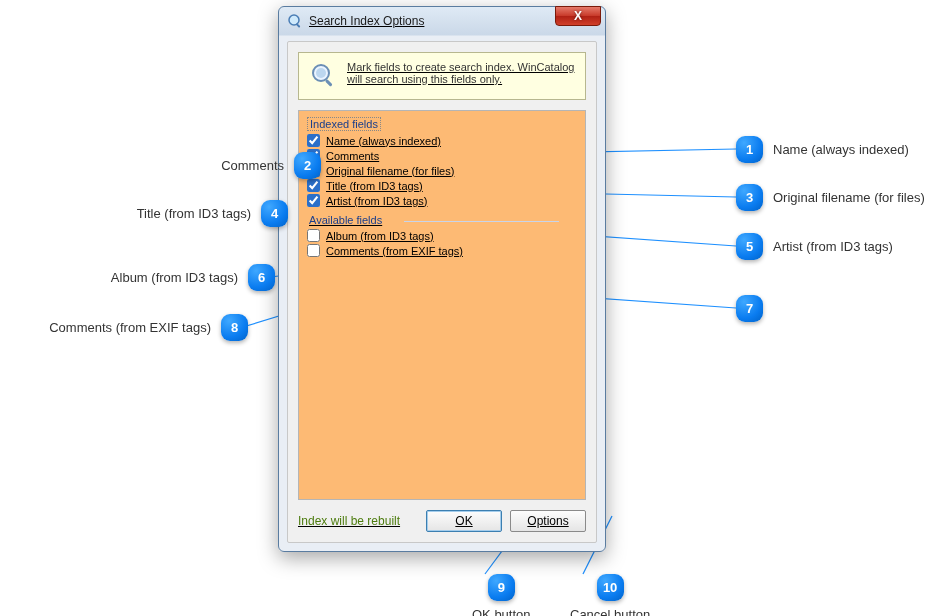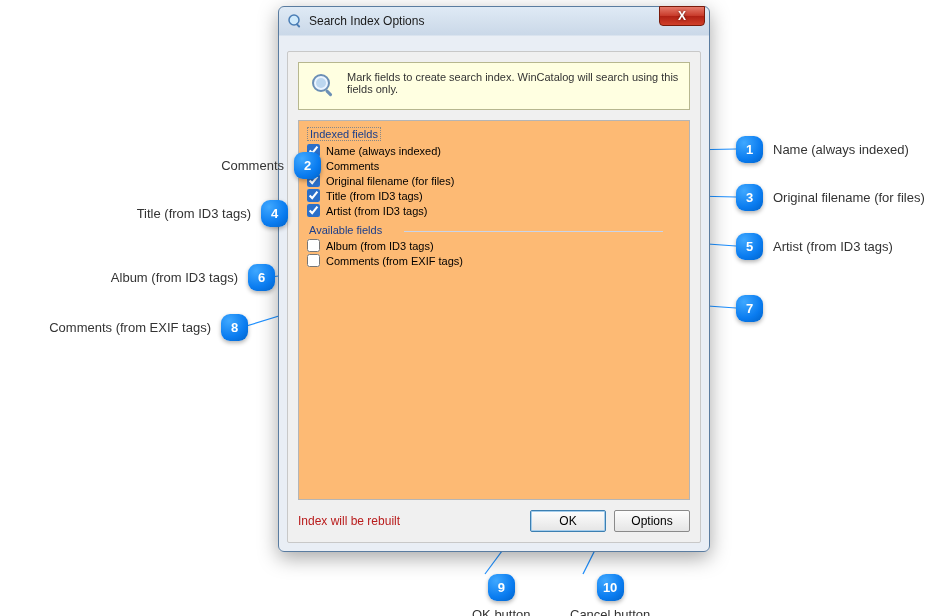--- a/index.html
+++ b/index.html
@@ -13,28 +13,29 @@
     background: #fff;
     position: relative;
     overflow: hidden;
   }
 
   
   .dialog {
     position: absolute;
     left: 278px;
     top: 6px;
-    width: 432px;
+    width: 328px;
     height: 546px;
     border: 1px solid #5a7ca0;
     border-radius: 6px;
     background: linear-gradient(#dfeaf5, #cad8e8 28px, #e9eef5 29px, #e9eef5);
     box-shadow: 0 6px 20px rgba(0,0,0,0.35);
     display: flex;
     flex-direction: column;
+    text-decoration: underline;
   }
   .titlebar {
     height: 28px;
     display: flex;
     align-items: center;
     padding: 0 6px 0 8px;
     position: relative;
   }
   .titlebar .app-icon {
     width: 16px; height: 16px;
@@ -55,21 +56,21 @@
     background: linear-gradient(#e67a6a, #c83a2a 49%, #b02014 51%, #d0402a);
     border: 1px solid #7a1a0a;
     display:flex; align-items:center; justify-content:center;
     color:#fff; font-weight:bold; font-size:12px;
     text-shadow: 0 0 3px rgba(0,0,0,.5);
     cursor: default;
   }
 
   .dialog-body {
     flex: 1;
-    margin: 16px 8px 8px 8px;
+    margin: 6px 8px 8px 8px;
     background: #f0f0f0;
     border: 1px solid #c8c8c8;
     border-radius: 2px;
     display:flex;
     flex-direction:column;
     padding: 10px 10px 10px 10px;
   }
 
   
   .info-banner {
@@ -121,21 +122,21 @@
     accent-color:#2a6fc9;
   }
 
   
   .bottom-bar {
     margin-top: 10px;
     display:flex;
     align-items:center;
   }
   .status-text {
-    color:#b91c1c;
+    color:#4d7c0f;
     font-size:12px;
   }
   .bottom-bar .spacer { flex:1; }
   .win-btn {
     min-width: 76px;
     height: 22px;
     border:1px solid #8a8a8a;
     border-radius:2px;
     background: linear-gradient(#fdfdfd,#e5e5e5);
     font-size:12px;

